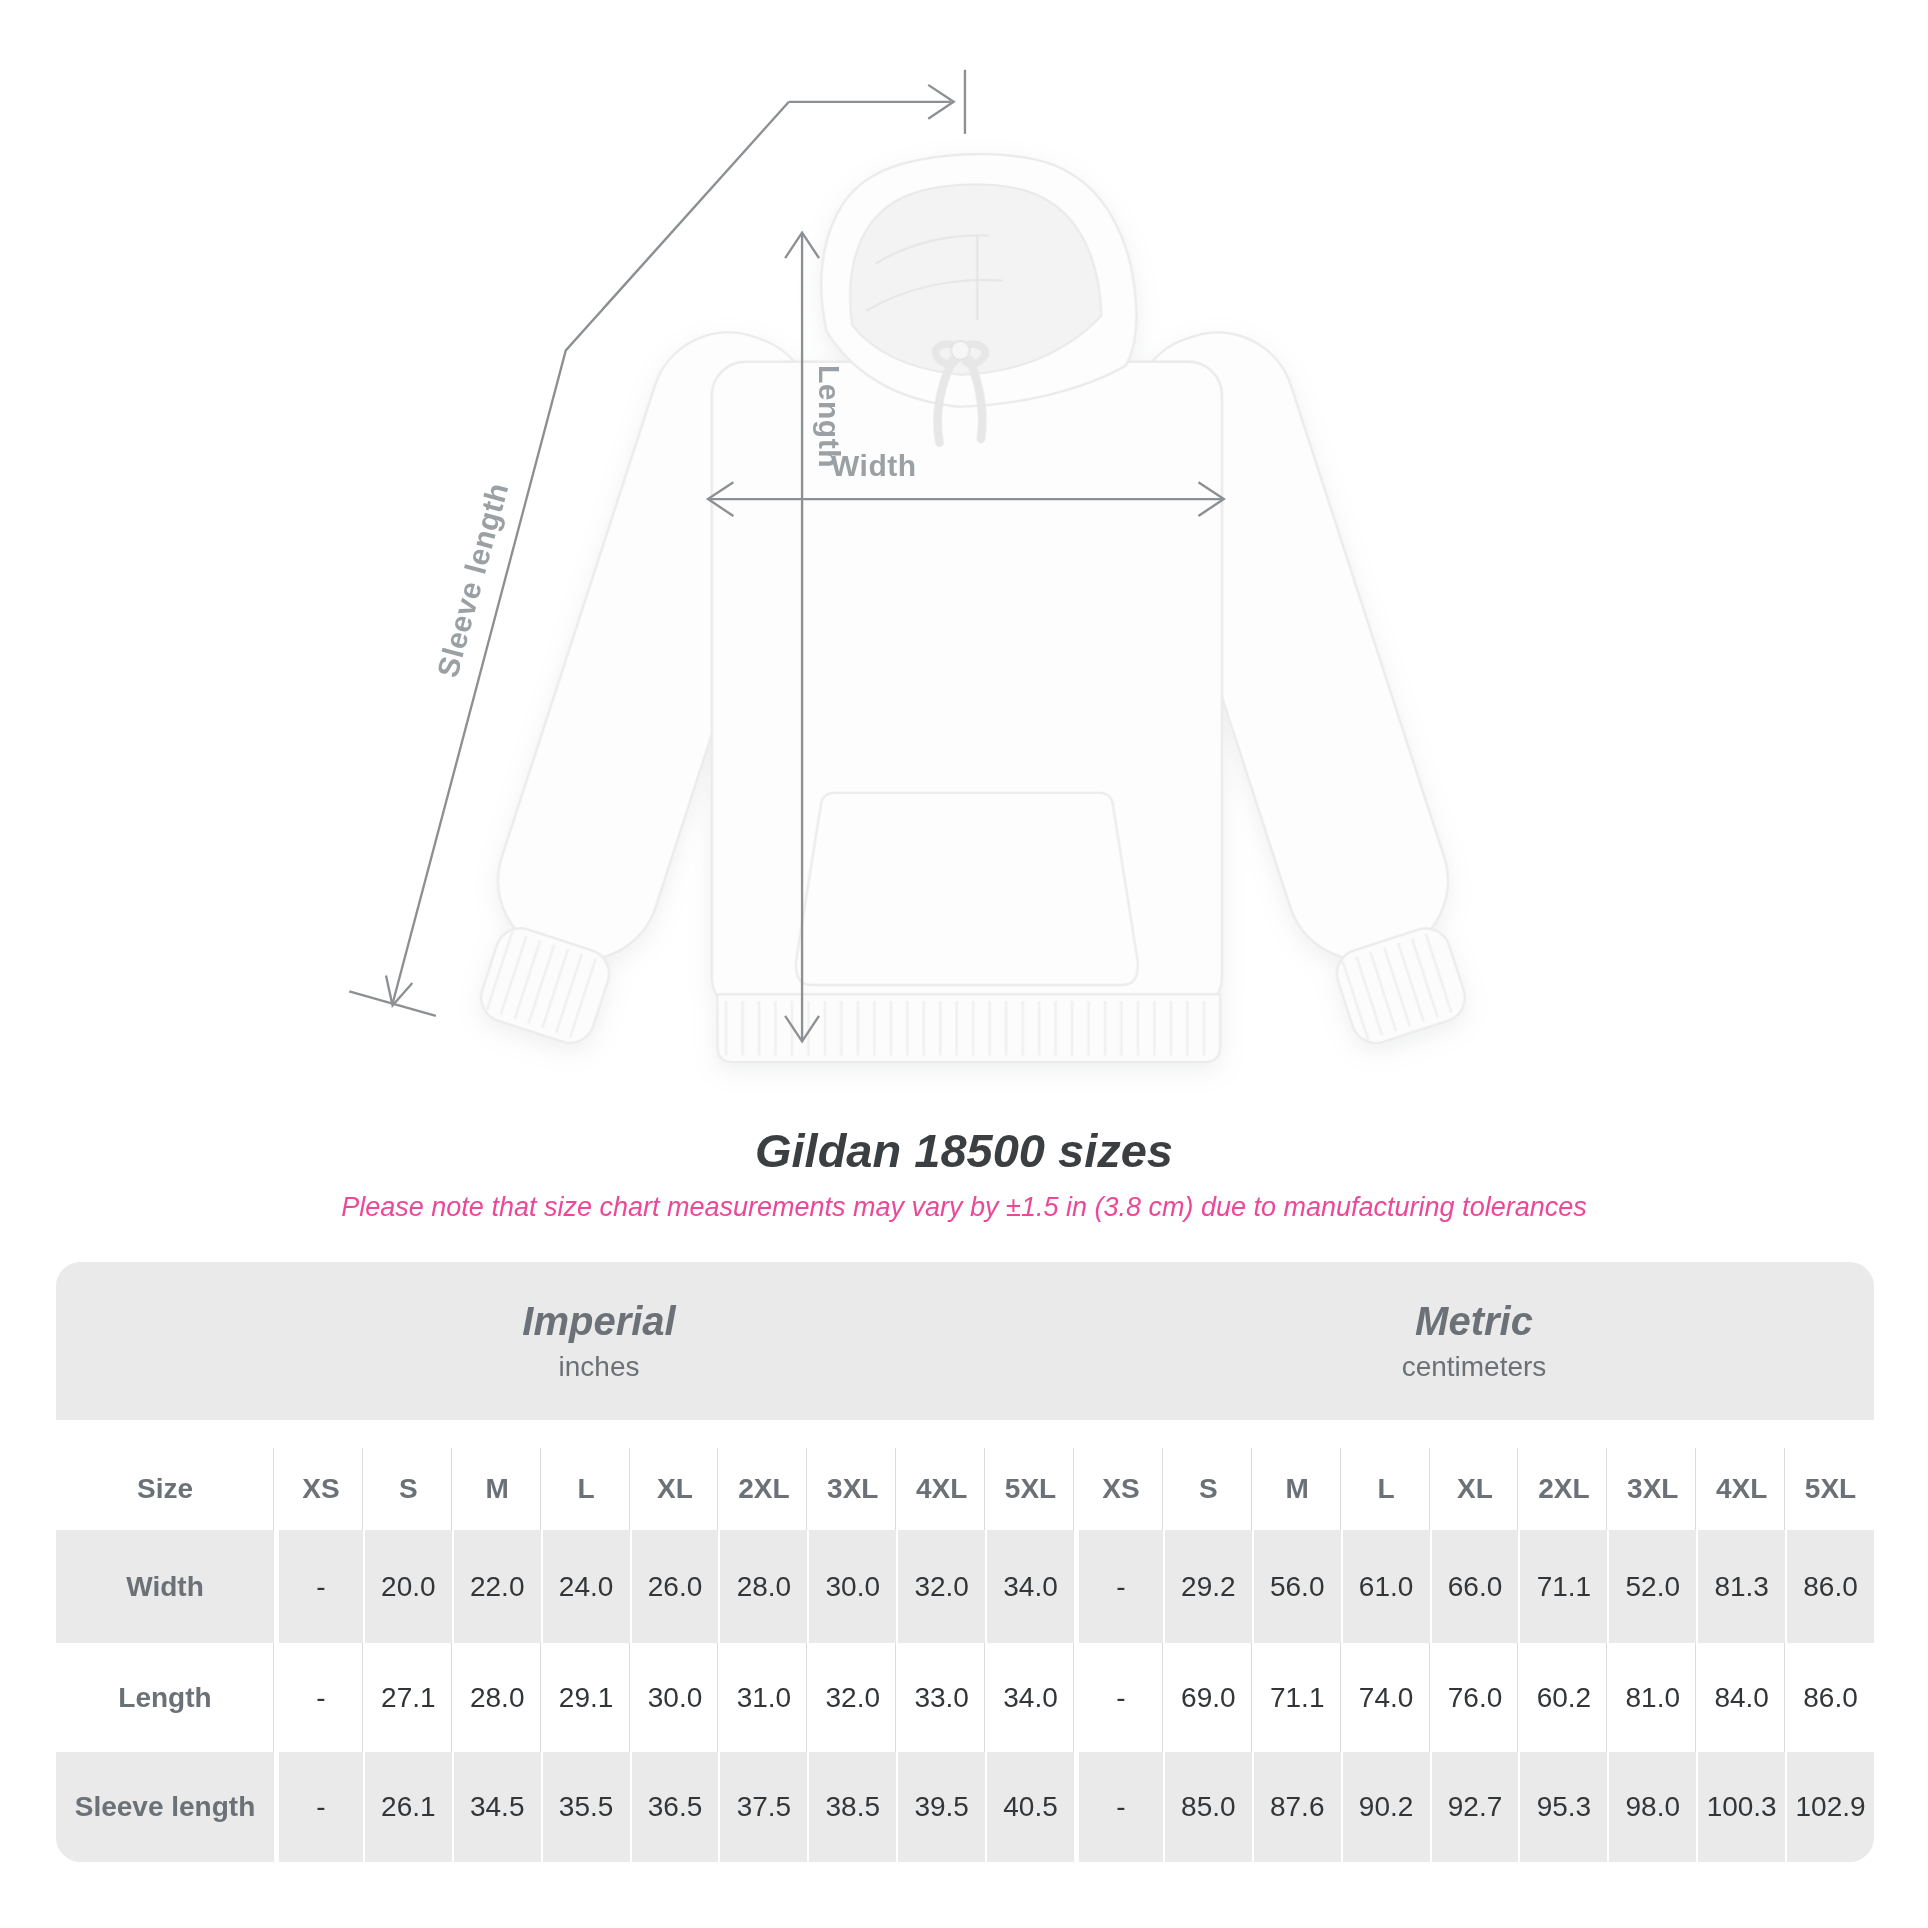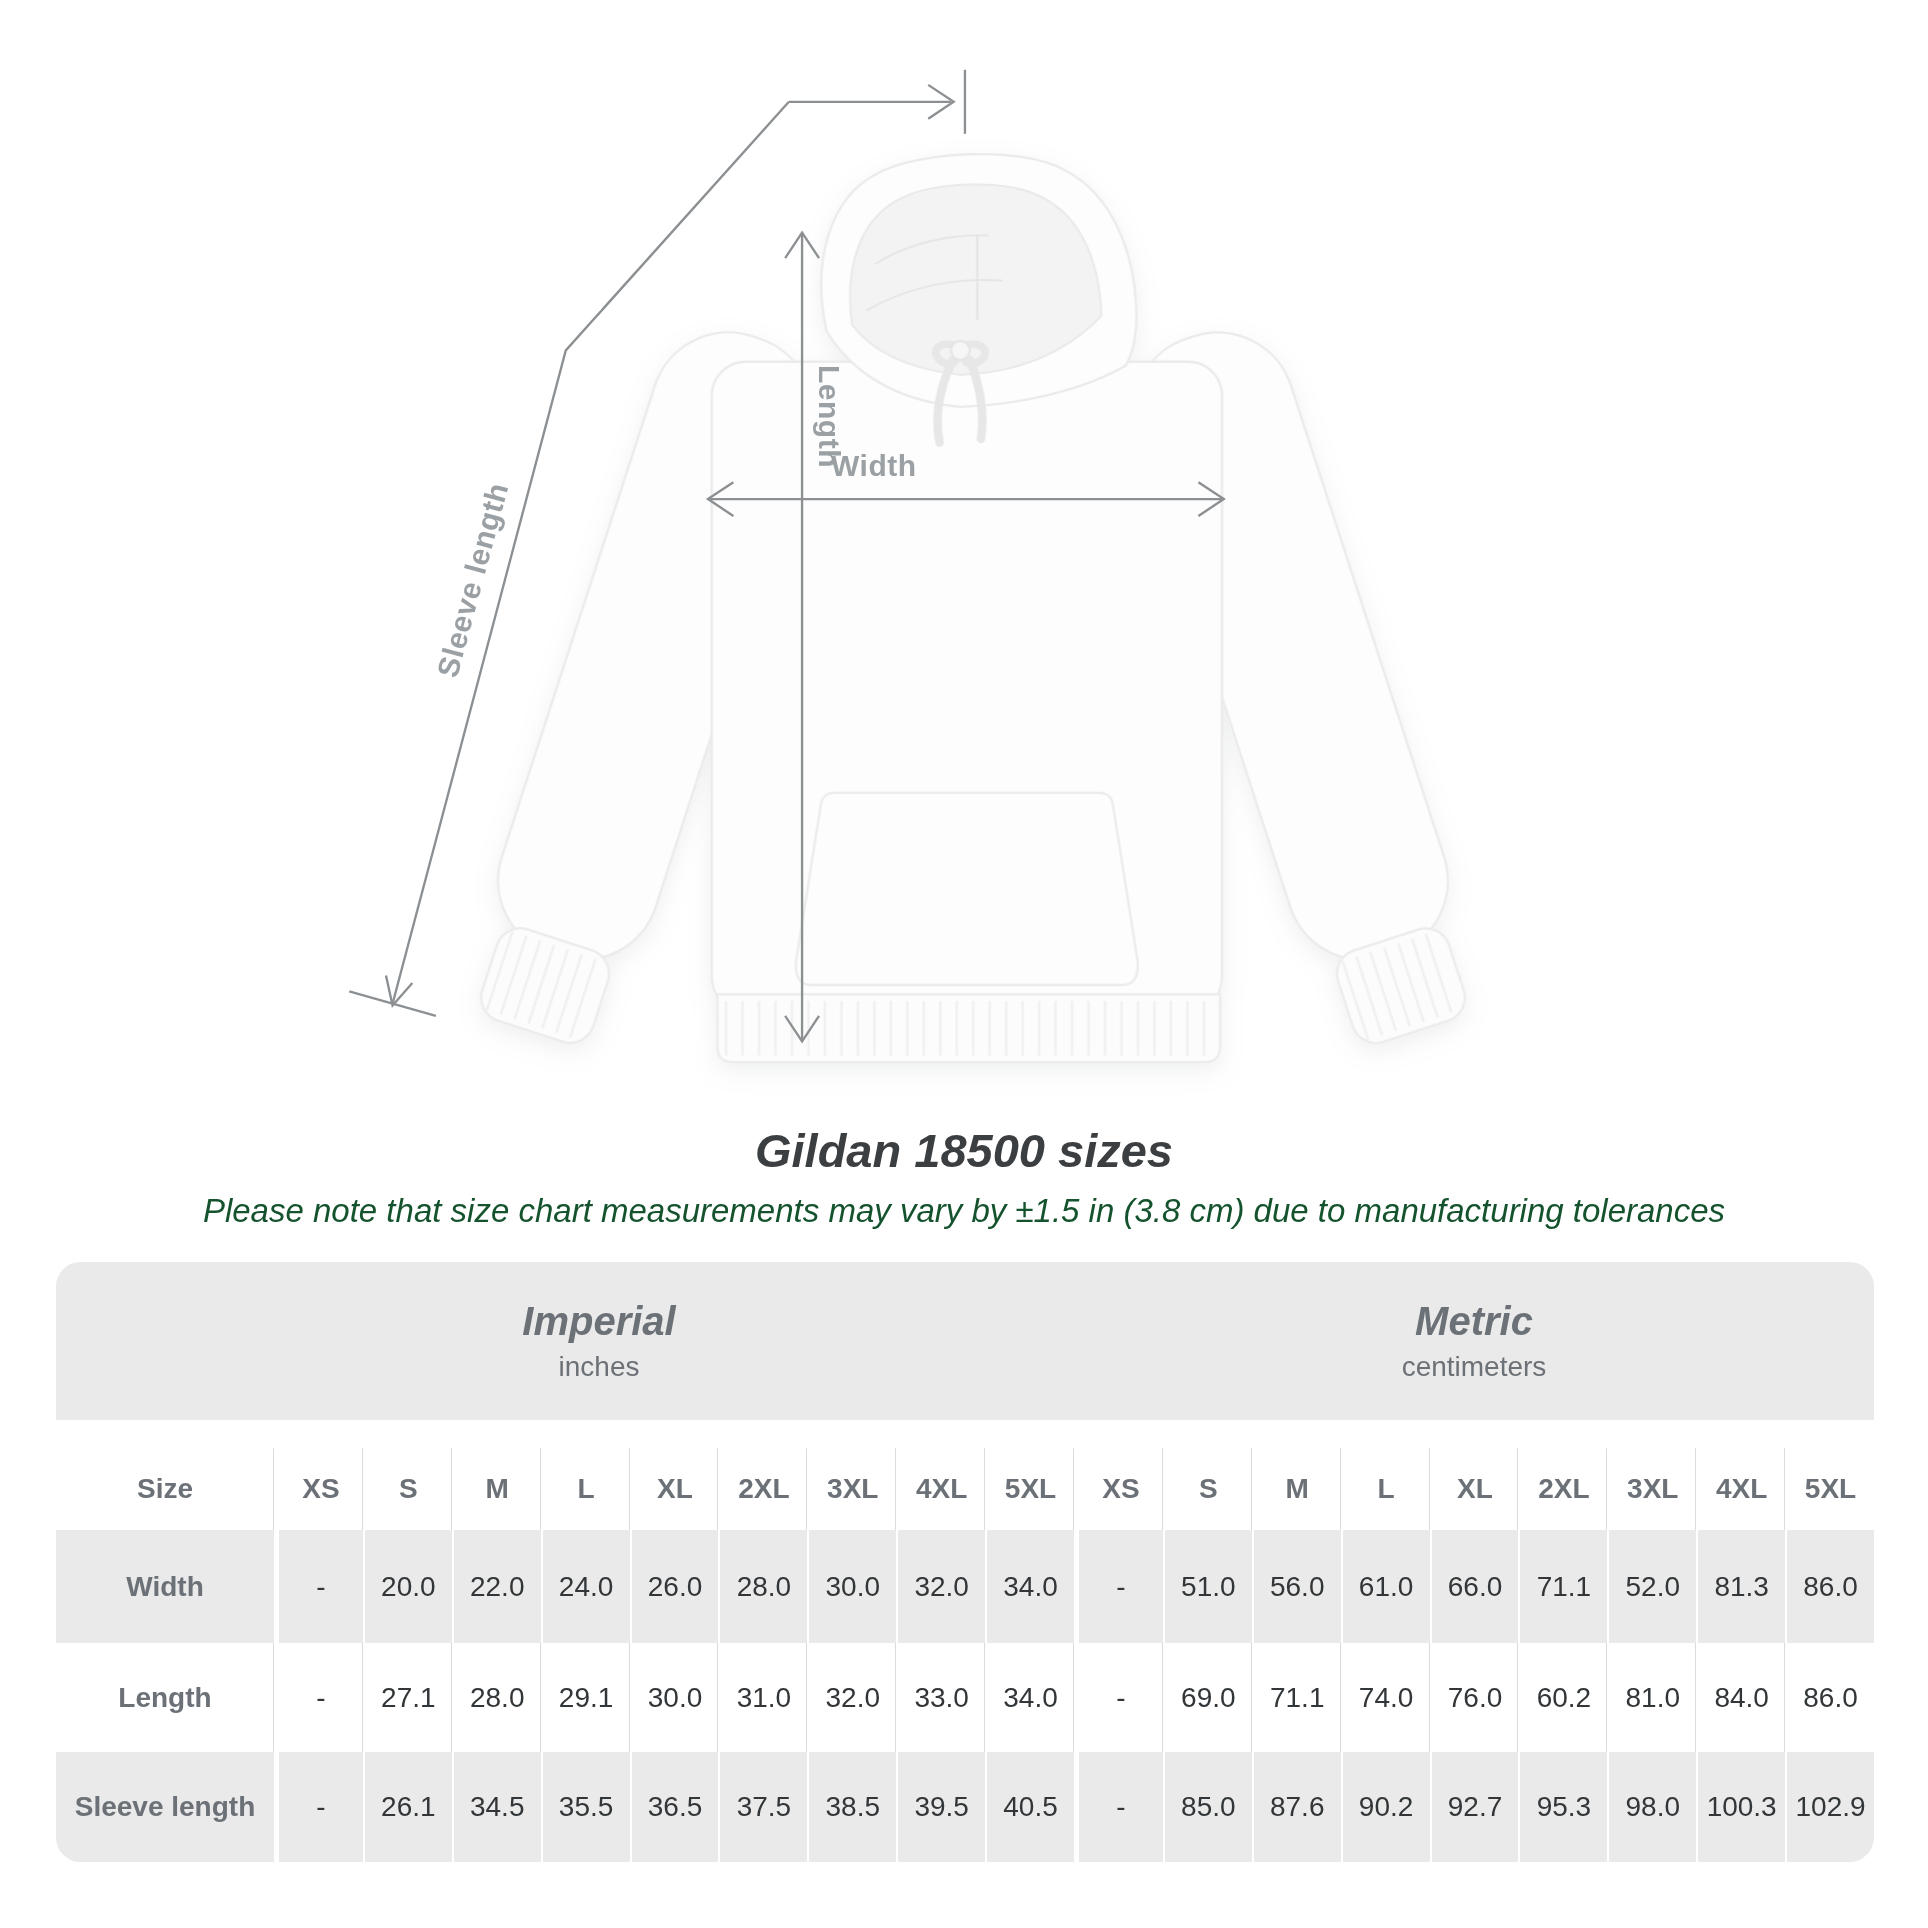--- a/index.html
+++ b/index.html
@@ -17,21 +17,21 @@
   .lbl-length{left:846px;top:365px;transform-origin:0 0;transform:rotate(90deg);}
   .lbl-width{left:831px;top:449px;}
   .lbl-sleeve{left:473px;top:580px;transform:translate(-50%,-50%) rotate(-75deg);}
   
   .title{
     position:absolute;top:1123px;left:0;width:100%;text-align:center;
     font-size:47px;font-weight:bold;color:#3c3f41;font-style:italic;
   }
   .note{
     position:absolute;top:1192px;left:0;width:100%;text-align:center;
-    font-size:33px;font-style:italic;color:#14532d;
+    font-size:27px;font-style:italic;color:#ec4899;
   }
   
   .size-table{
     position:absolute;left:56px;top:1262px;width:1818px;
     border-radius:24.5px;overflow:hidden;
   }
   .units-band{display:grid;grid-template-columns:1018px 800px;background:#eaeaea;height:158px;}
   .unit-head{display:flex;flex-direction:column;align-items:center;justify-content:center;gap:7.5px;}
   .unit-head.imperial{padding-left:68px;}
   .unit-name{font-size:40px;font-weight:bold;font-style:italic;color:#6b7176;}
@@ -154,21 +154,21 @@
 
     <div class="trow head white">
       <div class="cell label">Size</div>
       <div class="cells imperial"><div class="cell">XS</div><div class="cell">S</div><div class="cell">M</div><div class="cell">L</div><div class="cell">XL</div><div class="cell">2XL</div><div class="cell">3XL</div><div class="cell">4XL</div><div class="cell">5XL</div></div>
       <div class="cells metric"><div class="cell">XS</div><div class="cell">S</div><div class="cell">M</div><div class="cell">L</div><div class="cell">XL</div><div class="cell">2XL</div><div class="cell">3XL</div><div class="cell">4XL</div><div class="cell">5XL</div></div>
     </div>
 
     <div class="trow r0 gray">
       <div class="cell label">Width</div>
       <div class="cells imperial"><div class="cell">-</div><div class="cell">20.0</div><div class="cell">22.0</div><div class="cell">24.0</div><div class="cell">26.0</div><div class="cell">28.0</div><div class="cell">30.0</div><div class="cell">32.0</div><div class="cell">34.0</div></div>
-      <div class="cells metric"><div class="cell">-</div><div class="cell">51.0</div><div class="cell">56.0</div><div class="cell">61.0</div><div class="cell">66.0</div><div class="cell">71.1</div><div class="cell">52.0</div><div class="cell">81.3</div><div class="cell">86.0</div></div>
+      <div class="cells metric"><div class="cell">-</div><div class="cell">29.2</div><div class="cell">56.0</div><div class="cell">61.0</div><div class="cell">66.0</div><div class="cell">71.1</div><div class="cell">52.0</div><div class="cell">81.3</div><div class="cell">86.0</div></div>
     </div>
 
     <div class="trow r1 white">
       <div class="cell label">Length</div>
       <div class="cells imperial"><div class="cell">-</div><div class="cell">27.1</div><div class="cell">28.0</div><div class="cell">29.1</div><div class="cell">30.0</div><div class="cell">31.0</div><div class="cell">32.0</div><div class="cell">33.0</div><div class="cell">34.0</div></div>
       <div class="cells metric"><div class="cell">-</div><div class="cell">69.0</div><div class="cell">71.1</div><div class="cell">74.0</div><div class="cell">76.0</div><div class="cell">60.2</div><div class="cell">81.0</div><div class="cell">84.0</div><div class="cell">86.0</div></div>
     </div>
 
     <div class="trow r2 gray">
       <div class="cell label">Sleeve length</div>

